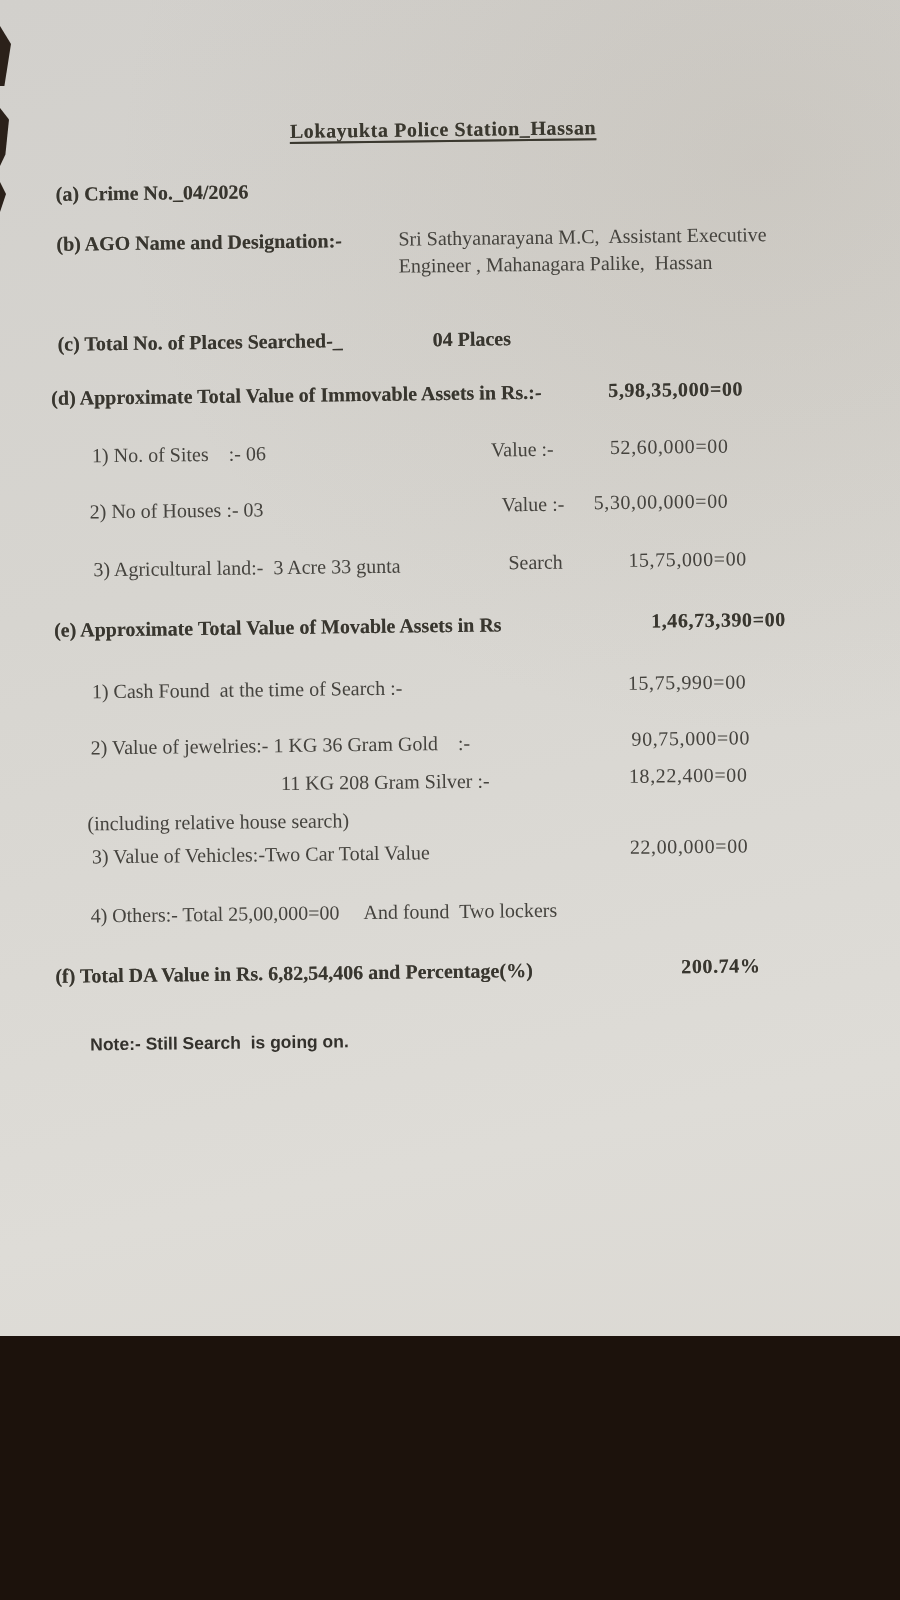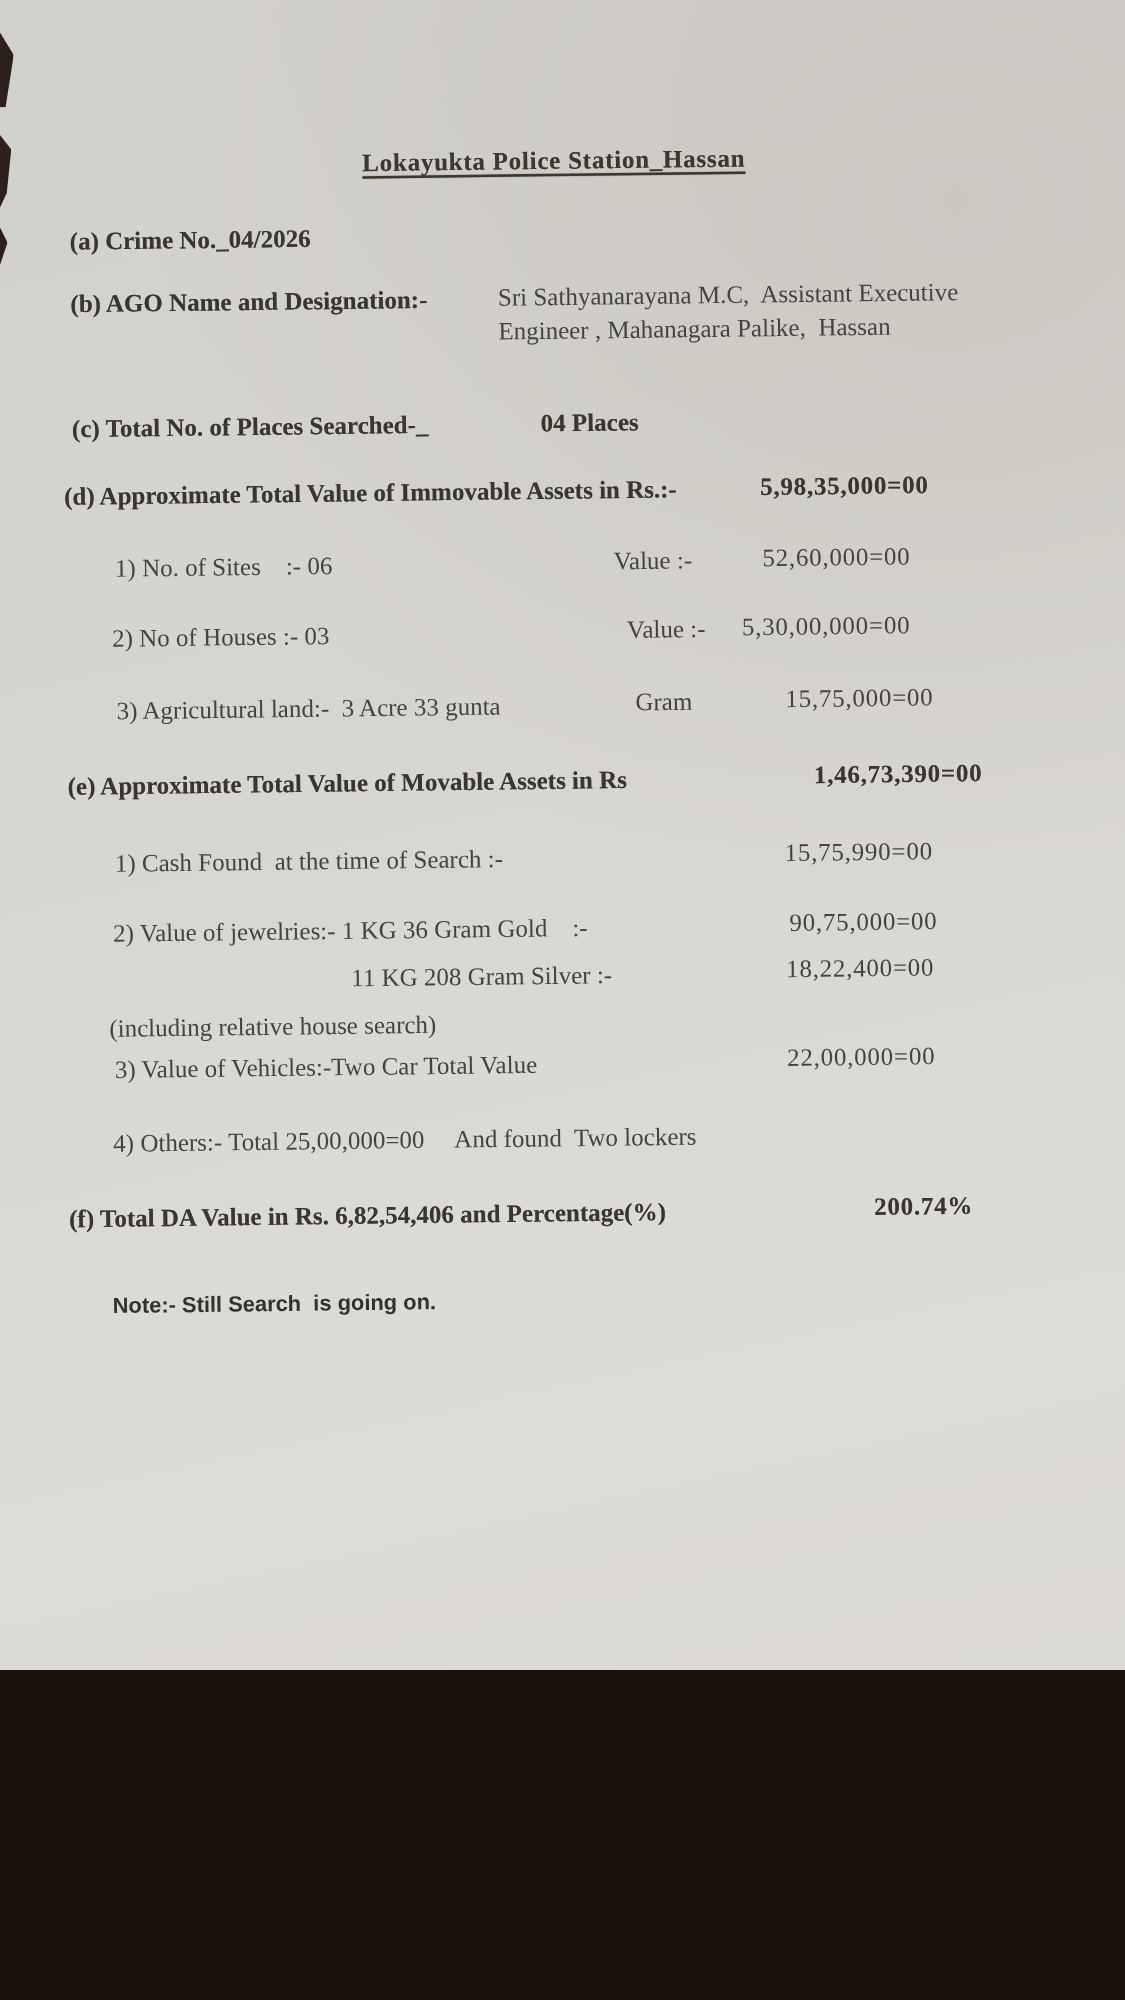--- a/index.html
+++ b/index.html
@@ -101,21 +101,21 @@
 
       <div class="abs t" style="left:95px;top:440px">1) No. of Sites    :- 06</div>
       <div class="abs t" style="left:494px;top:439px">Value :-</div>
       <div class="abs t num" style="left:613px;top:438px">52,60,000=00</div>
 
       <div class="abs t" style="left:92px;top:496px">2) No of Houses :- 03</div>
       <div class="abs t" style="left:504px;top:494px">Value :-</div>
       <div class="abs t num" style="left:596px;top:493px">5,30,00,000=00</div>
 
       <div class="abs t" style="left:95px;top:554px">3) Agricultural land:-  3 Acre 33 gunta</div>
-      <div class="abs t" style="left:510px;top:552px">Gram</div>
+      <div class="abs t" style="left:510px;top:552px">Search</div>
       <div class="abs t num" style="left:630px;top:551px">15,75,000=00</div>
 
       <div class="abs b t soft" style="left:55px;top:614px">(e) Approximate Total Value of Movable Assets in Rs</div>
       <div class="abs b t num soft" style="left:652px;top:612px">1,46,73,390=00</div>
 
       <div class="abs t" style="left:92px;top:676px">1) Cash Found  at the time of Search :-</div>
       <div class="abs t num" style="left:628px;top:674px">15,75,990=00</div>
 
       <div class="abs t" style="left:90px;top:732px">2) Value of jewelries:- 1 KG 36 Gram Gold    :-</div>
       <div class="abs t num" style="left:631px;top:730px">90,75,000=00</div>
@@ -124,21 +124,21 @@
       <div class="abs t num" style="left:628px;top:767px">18,22,400=00</div>
 
       <div class="abs t" style="left:86px;top:808px">(including relative house search)</div>
 
       <div class="abs t" style="left:90px;top:841px">3) Value of Vehicles:-Two Car Total Value</div>
       <div class="abs t num" style="left:628px;top:838px">22,00,000=00</div>
 
       <div class="abs t" style="left:88px;top:900px">4) Others:- Total 25,00,000=00     And found  Two lockers</div>
 
       <div class="abs b t soft" style="left:52px;top:960px">(f) Total DA Value in Rs. 6,82,54,406 and Percentage(%)</div>
-      <div class="abs b t num soft" style="left:696px;top:958px">200.74%</div>
+      <div class="abs b t num soft" style="left:678px;top:958px">200.74%</div>
 
       <div class="abs t note-line" style="left:86px;top:1030px">Note:- Still Search  is going on.</div>
     </div>
 
     <div class="notch n1"></div>
     <div class="notch n2"></div>
     <div class="notch n3"></div>
   </div>
 </div>
 

